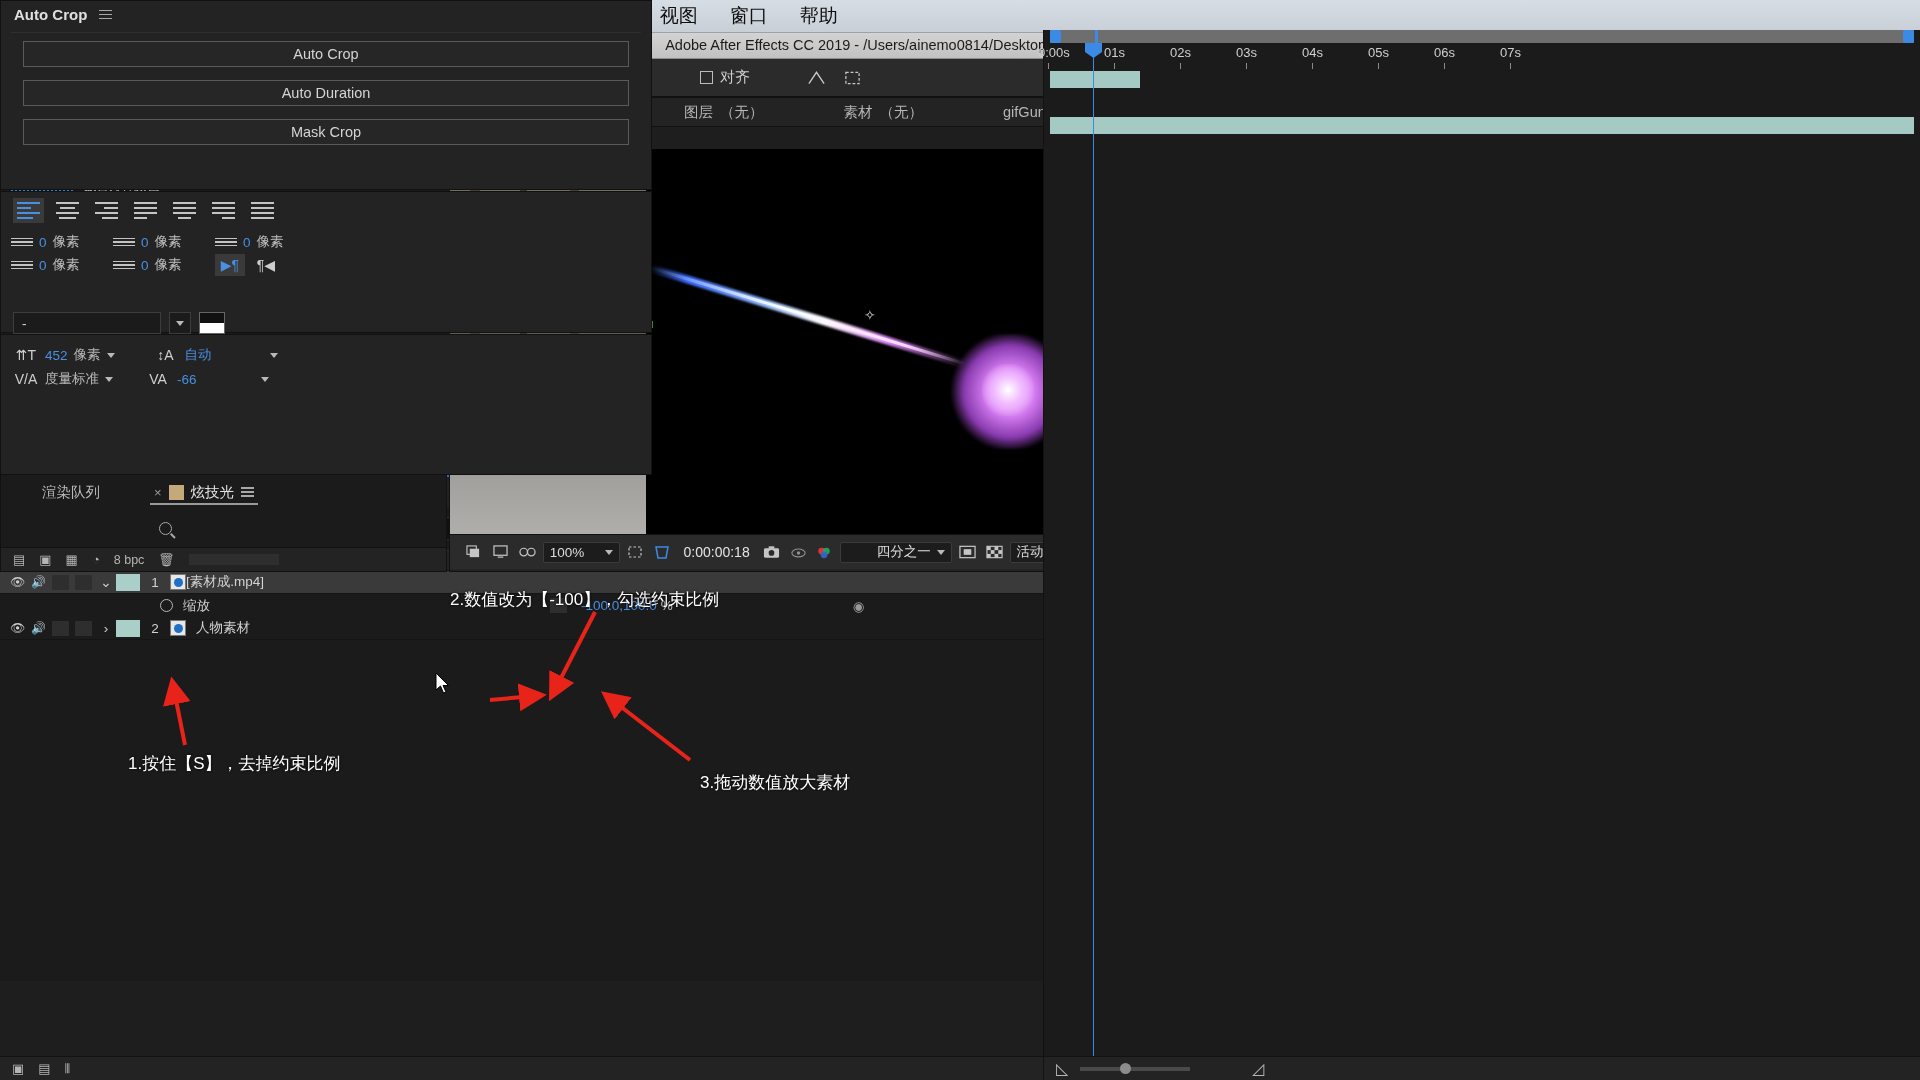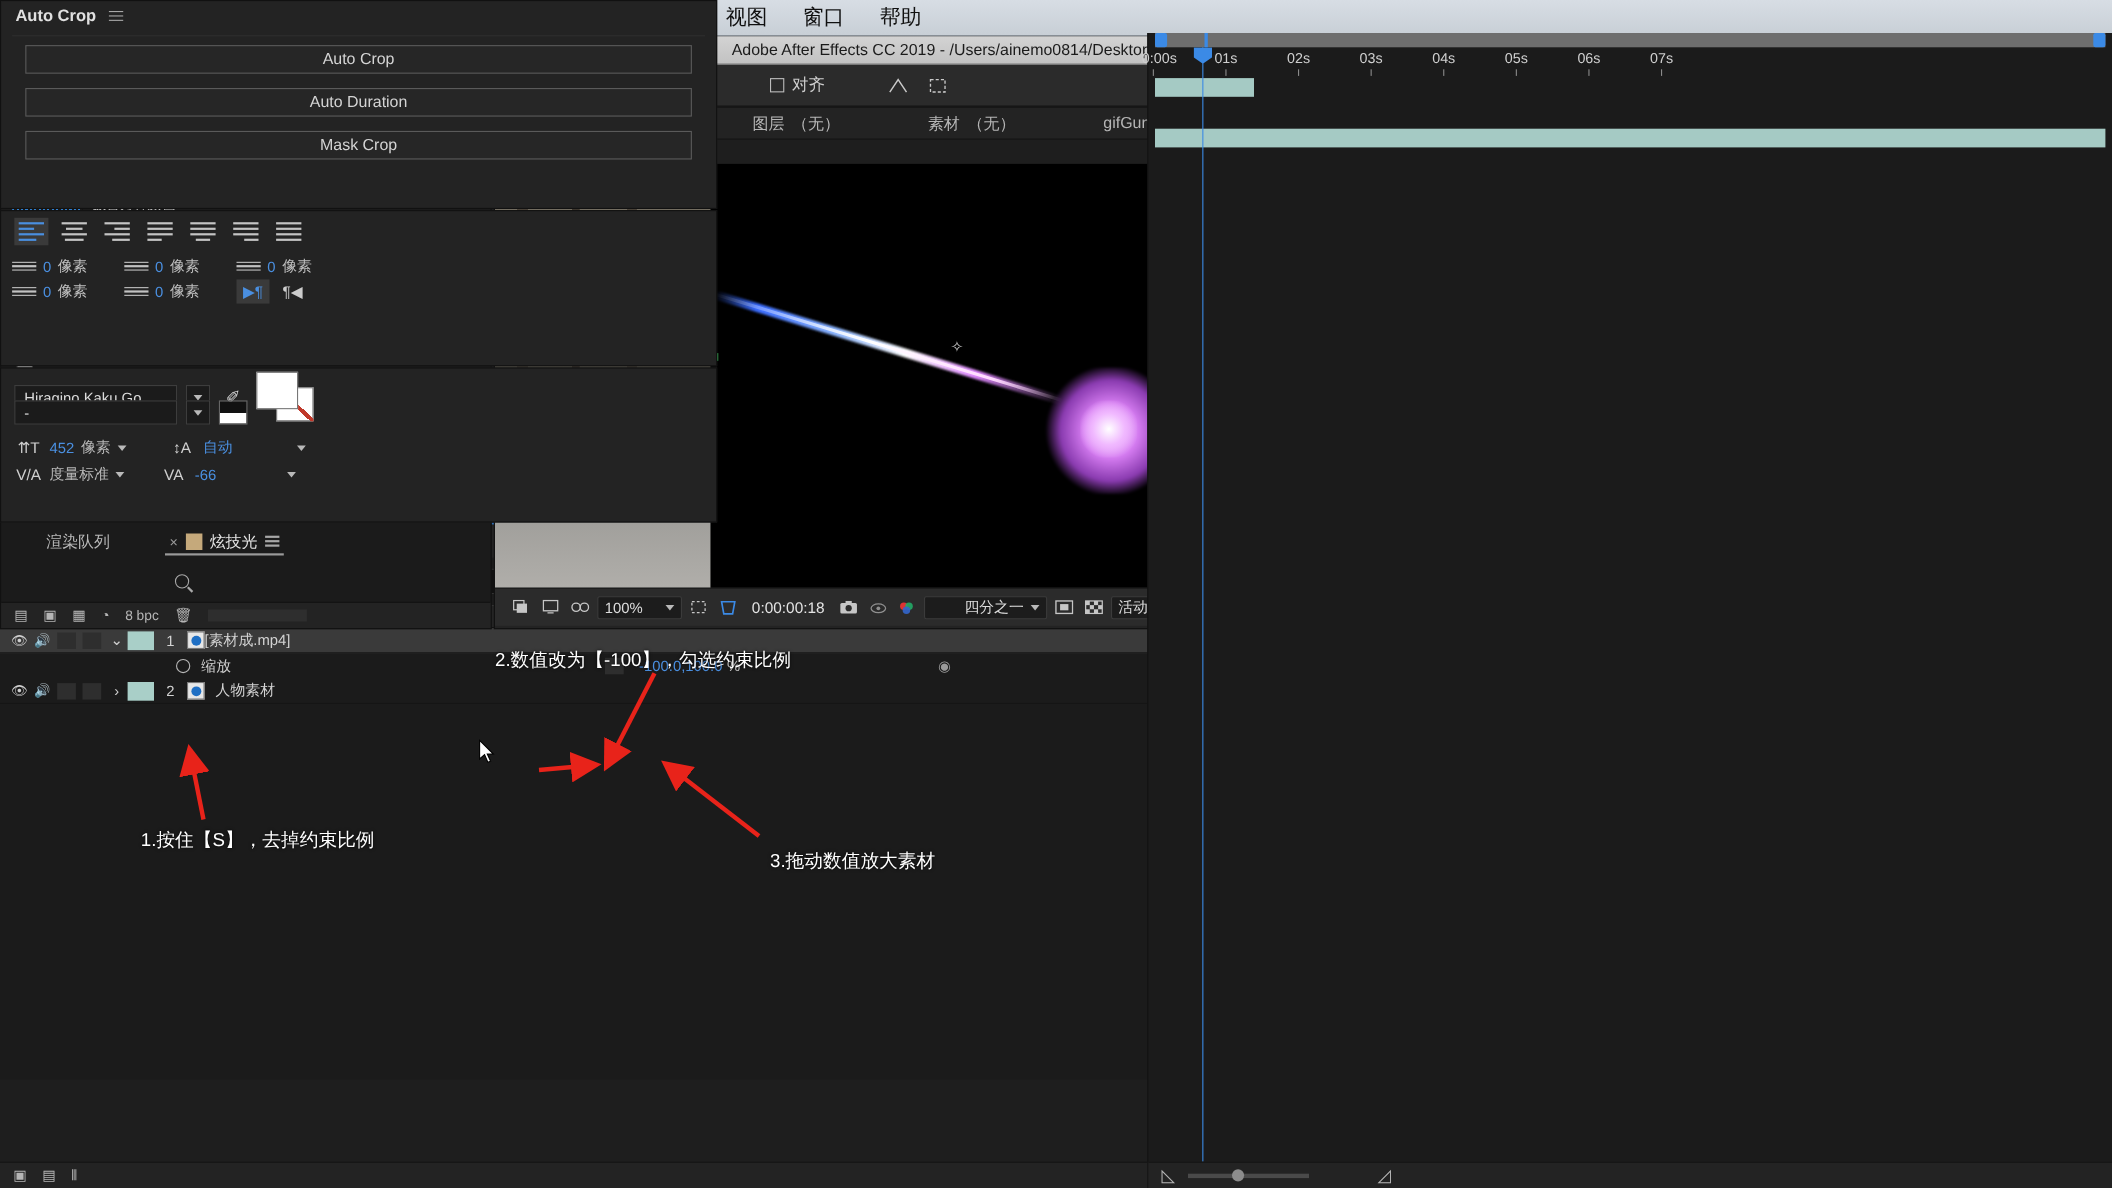--- a/index.html
+++ b/index.html
@@ -735,32 +735,20 @@
           <span>像素</span>
         </div>
         <div class="pilc">
           <div class="pil on">▶¶</div>
           <div class="pil">¶◀</div>
         </div>
       </div>
     </div>
 
     <div id="character">
-      <div class="ch-row">
-        <div class="ch-select" style="width:148px;">Hiragino Kaku Go...</div>
-        <div class="ch-sel-caret">
-            <span class="chev"></span>
-          </div>
-        <div style="width:26px;text-align:center;color:#cfcfcf;">✐</div>
-        <div class="swatch-wrap">
-          <div class="sw-back"></div>
-          <div class="sw-slash"></div>
-          <div class="sw-front"></div>
-        </div>
-      </div>
       <div class="ch-row" style="margin-top:-26px;">
         <div class="ch-select" style="width:148px;">-</div>
         <div class="ch-sel-caret">
             <span class="chev"></span>
           </div>
         <div class="bw-swatch"></div>
       </div>
       <div class="ch-row" style="gap:14px;margin-top:6px;">
         <div class="val-cell">
           <span class="ic-glyph">⇈T</span>

